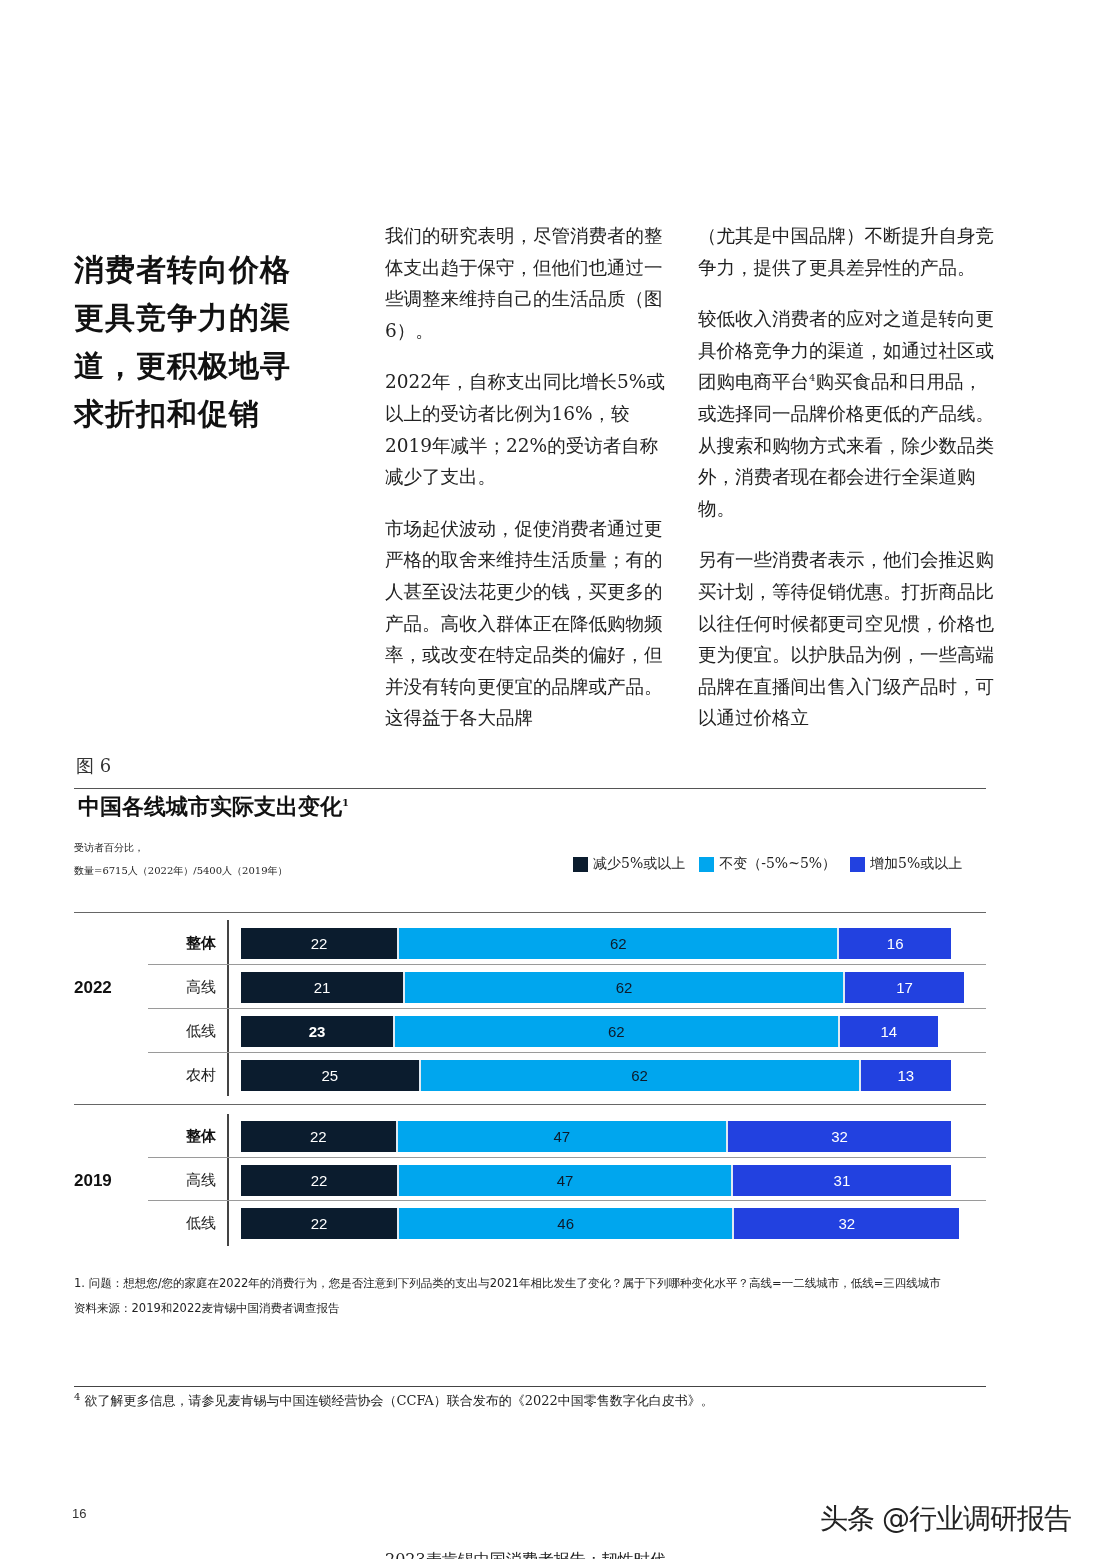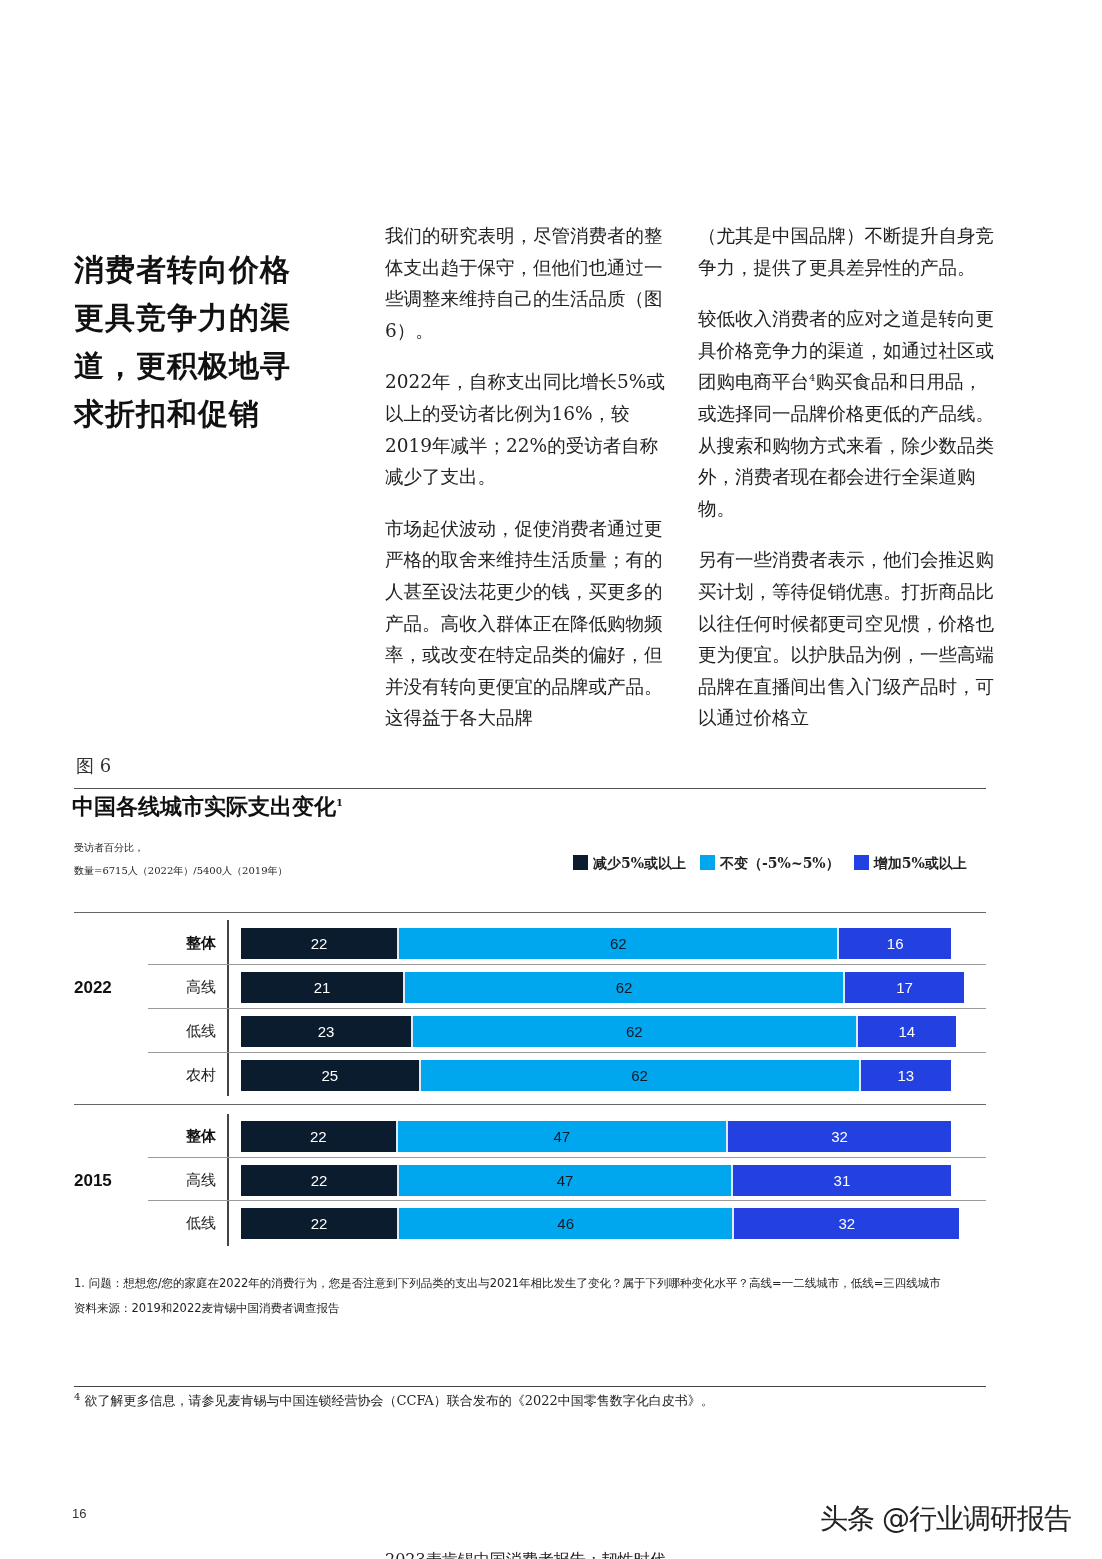--- a/index.html
+++ b/index.html
@@ -8,25 +8,25 @@
   .abs { position:absolute; }
   .headline { left:74px; top:222px; width:290px; font-size:30px; font-weight:bold;
               line-height:48px; color:#111; letter-spacing:1px;margin-top:24px; }
   .col { font-size:18.5px; line-height:31.6px; color:#222; }
   .col p { margin:0 0 20px 0; }
   .col1 { left:385px; top:220px; width:290px; }
   .col2 { left:698px; top:220px; width:300px; }
   sup { font-size:10px; line-height:0; }
   .fig-label { left:76px; top:754px; font-size:18px; color:#333; }
   .rule { left:74px; height:0; border-top:1.5px solid #555; }
-  .chart-title { left:72px; top:792px; font-size:22px; font-weight:bold; color:#111; }
+  .chart-title { left:78px; top:792px; font-size:22px; font-weight:bold; color:#111; }
   .chart-sub { left:74px; top:836px; font-size:10px; line-height:23px; color:#222; }
   .legend { left:573px; top:855px; display:flex; align-items:center; font-size:14px; color:#222; }
   .legend .sw { width:15px; height:15px; display:inline-block; margin-right:5px; }
-  .legend .item { display:flex; align-items:flex-start; margin-right:14px;font-weight:bold; }
+  .legend .item { display:flex; align-items:center; margin-right:14px; }
   .year { font-family:"Liberation Sans",sans-serif; font-weight:bold; font-size:17px; color:#111;margin-top:44px; }
   .axis { left:227px; width:2px; background:#444; }
   .row-label { width:70px; text-align:right; font-size:15px; color:#222; }
   .row-label.bold { font-weight:bold; color:#111; }
   .sep { left:148px; width:838px; border-top:1px solid #9a9a9a; height:0; }
   .bar { left:241px; height:31px; display:flex; }
   .seg { height:100%; display:flex; align-items:center; justify-content:center;
          font-family:"Liberation Sans",sans-serif; font-size:15px; box-sizing:border-box; }
   .seg.dec { background:#0b1c2e; color:#fff; }
   .seg.same { background:#00a6ee; color:#0d1a2a; border-left:2px solid #dfe9f2; }
@@ -88,42 +88,42 @@
 <div class="abs axis" style="top:920px;height:176px;"></div>
 <div class="abs axis" style="top:1114px;height:132px;"></div>
 
 <div class="abs sep" style="top:964px;"></div>
 <div class="abs sep" style="top:1008px;"></div>
 <div class="abs sep" style="top:1052px;"></div>
 <div class="abs sep" style="top:1157px;"></div>
 <div class="abs sep" style="top:1200px;"></div>
 
 <div class="abs year" style="left:74px;top:934px;">2022</div>
-<div class="abs year" style="left:74px;top:1127px;">2015</div>
+<div class="abs year" style="left:74px;top:1127px;">2019</div>
 
 <div class="abs row-label bold" style="left:146px;top:934px;">整体</div>
 <div class="abs row-label" style="left:146px;top:978px;">高线</div>
 <div class="abs row-label" style="left:146px;top:1022px;">低线</div>
 <div class="abs row-label" style="left:146px;top:1066px;">农村</div>
 <div class="abs row-label bold" style="left:146px;top:1127px;">整体</div>
 <div class="abs row-label" style="left:146px;top:1171px;">高线</div>
 <div class="abs row-label" style="left:146px;top:1214px;">低线</div>
 
 <div class="abs bar" style="top:928px;">
     <div class="seg dec" style="width: 156.2px;">22</div>
     <div class="seg same" style="width: 440.2px;">62</div>
     <div class="seg inc" style="width: 113.6px;">16</div>
   </div>
 <div class="abs bar" style="top:972px;">
     <div class="seg dec" style="width: 162px;">21</div>
     <div class="seg same" style="width: 440.2px;">62</div>
     <div class="seg inc" style="width: 120.7px;">17</div>
   </div>
 <div class="abs bar" style="top:1016px;">
-    <div class="seg dec" style="width: 170px;">23</div>
+    <div class="seg dec" style="width: 152px; font-weight: bold;">23</div>
     <div class="seg same" style="width: 444.646px;">62</div>
     <div class="seg inc" style="width: 100.404px;">14</div>
   </div>
 <div class="abs bar" style="top:1060px;">
     <div class="seg dec" style="width: 177.5px;">25</div>
     <div class="seg same" style="width: 440.2px;">62</div>
     <div class="seg inc" style="width: 92.3px;">13</div>
   </div>
 <div class="abs bar" style="top:1121px;">
     <div class="seg dec" style="width: 154.653px;">22</div>

